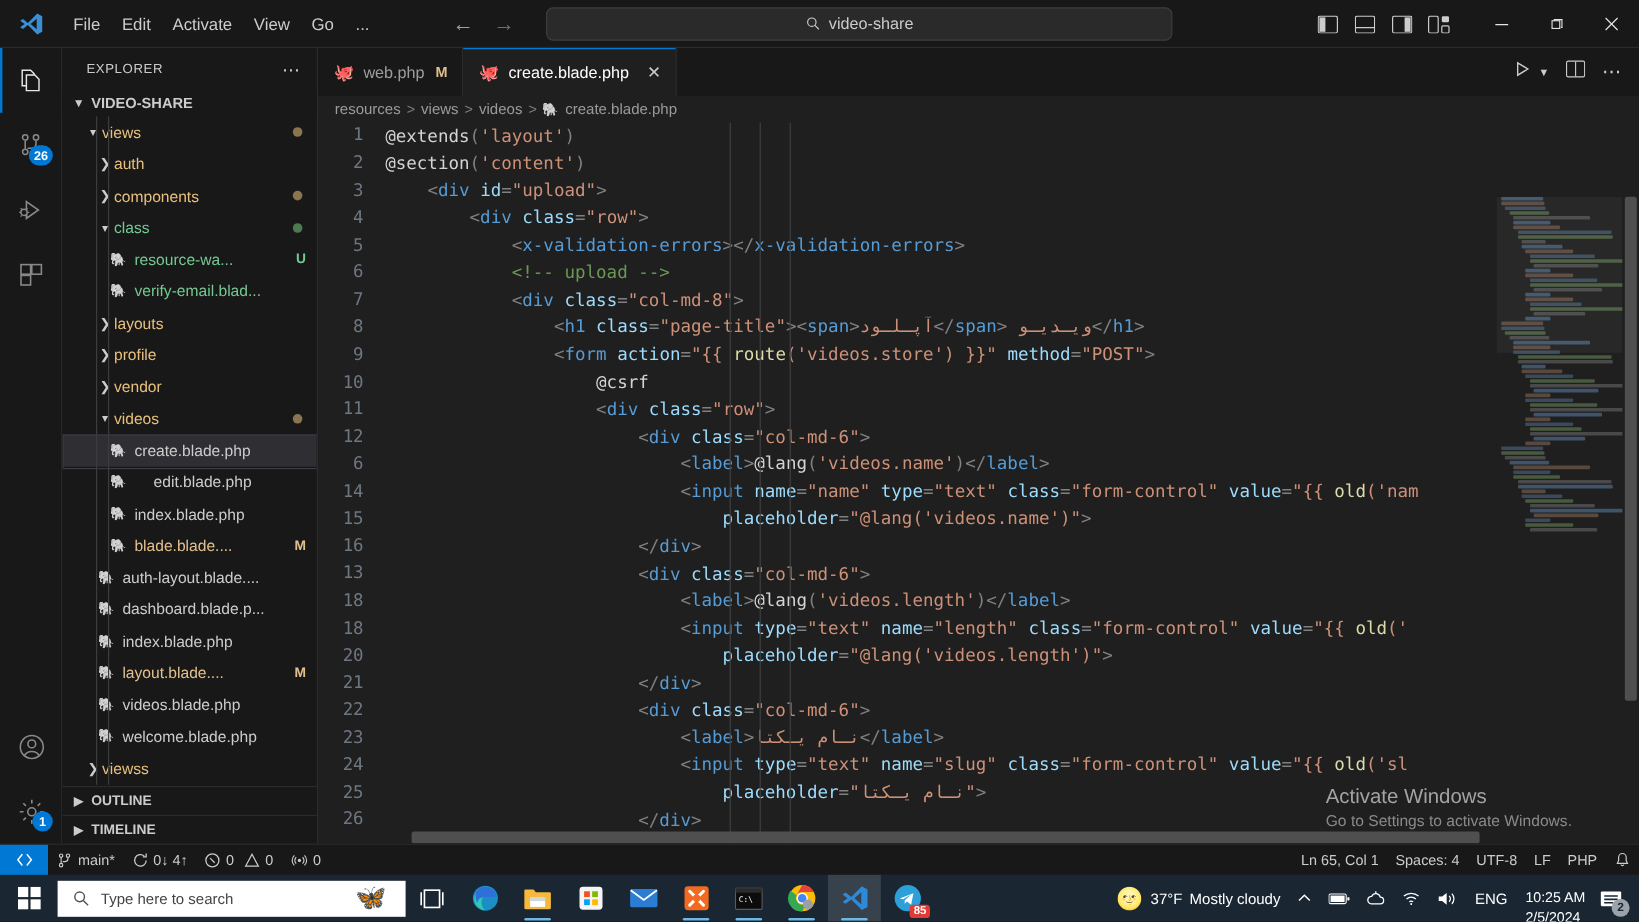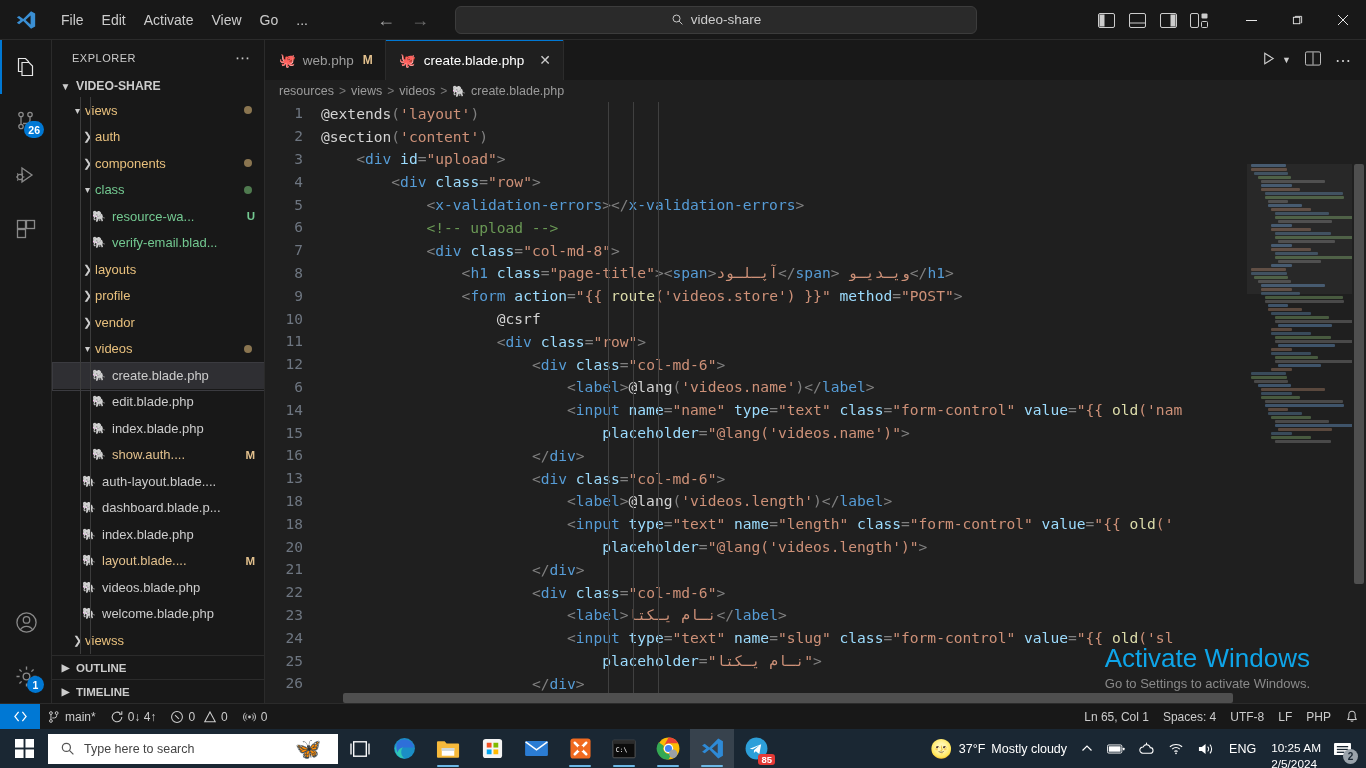--- a/index.html
+++ b/index.html
@@ -172,21 +172,21 @@
   }
   .scroll-thumb { position: absolute; top: 0; left: 2px; width: 10px; height: 420px; background: #4f4f4f; border-radius: 2px; }
   .scroll-h {
     position: absolute; left: 0; right: 14px; bottom: 0; height: 10px;
   }
   .scroll-h-thumb { position: absolute; left: 78px; width: 890px; height: 10px; background: #4f4f4f; border-radius: 2px; }
 
   .watermark {
     position: absolute; right: 56px; bottom: 12px; text-align: left; pointer-events: none;
   }
-  .wm-title { color: #0ea5e9; font-size: 26px; }
+  .wm-title { color: #a3a3a3; font-size: 17px; }
   .wm-sub { color: #8a8a8a; font-size: 13px; margin-top: 2px; }
 
   
   .statusbar {
     position: absolute; left: 0; bottom: 39px; width: 1366px; height: 26px;
     background: #181818; display: flex; align-items: center;
     font-size: 12px; color: #cccccc; border-top: 1px solid #2b2b2b;
   }
   .remote { width: 40px; height: 26px; background: #0078d4; display: flex; align-items: center; justify-content: center; }
   .sb-item { display: flex; align-items: center; gap: 4px; padding: 0 7px; height: 26px; white-space: nowrap; }
@@ -398,29 +398,29 @@
           <span class="twisty">▾</span>
           <span class="folder-name">videos</span>
           <span class="dot brown"></span>
         </div>
         <div class="row selected" style="padding-left: 38px;">
           <span class="php-icon" style="font-size: 11px; filter: hue-rotate(250deg) saturate(2.2) brightness(1.1);">🐘</span>
           <span class="file-name" style="margin-left: 4px;">create.blade.php</span>
         </div>
         <div class="row" style="padding-left: 38px;">
           <span class="php-icon" style="font-size: 11px; filter: hue-rotate(250deg) saturate(2.2) brightness(1.1);">🐘</span>
-          <span class="file-name" style="margin-left: 4px;">edit.blade.php</span>
+          <span class="file-name" style="margin-left: 20px;">edit.blade.php</span>
         </div>
         <div class="row" style="padding-left: 38px;">
           <span class="php-icon" style="font-size: 11px; filter: hue-rotate(250deg) saturate(2.2) brightness(1.1);">🐘</span>
           <span class="file-name" style="margin-left: 4px;">index.blade.php</span>
         </div>
         <div class="row" style="padding-left: 38px;">
           <span class="php-icon" style="font-size: 11px; filter: hue-rotate(250deg) saturate(2.2) brightness(1.1);">🐘</span>
-          <span class="file-name orange" style="margin-left: 4px;">show.auth....</span>
+          <span class="file-name orange" style="margin-left: 4px;">blade.blade....</span>
           <span class="badge-letter M">M</span>
         </div>
         <div class="row" style="padding-left: 28px;">
           <span class="php-icon" style="font-size: 11px; filter: hue-rotate(250deg) saturate(2.2) brightness(1.1);">🐘</span>
           <span class="file-name" style="margin-left: 4px;">auth-layout.blade....</span>
         </div>
         <div class="row" style="padding-left: 28px;">
           <span class="php-icon" style="font-size: 11px; filter: hue-rotate(250deg) saturate(2.2) brightness(1.1);">🐘</span>
           <span class="file-name" style="margin-left: 4px;">dashboard.blade.p...</span>
         </div>

